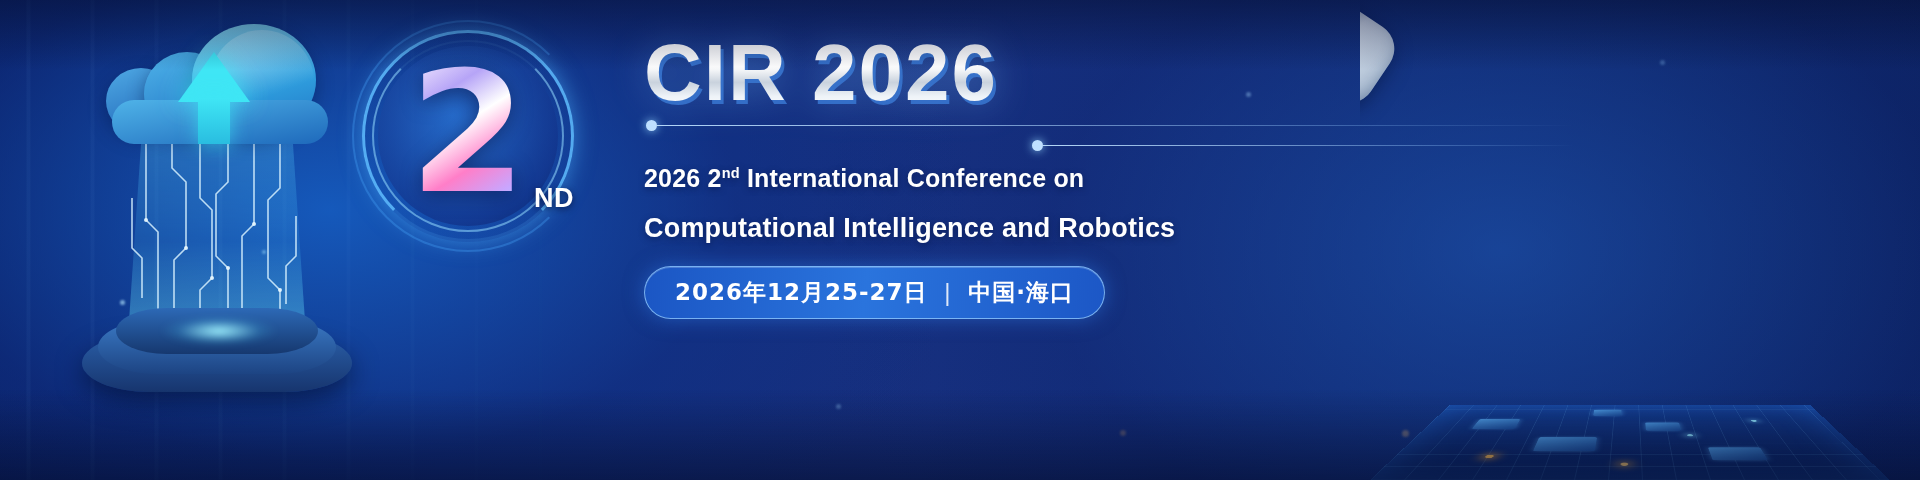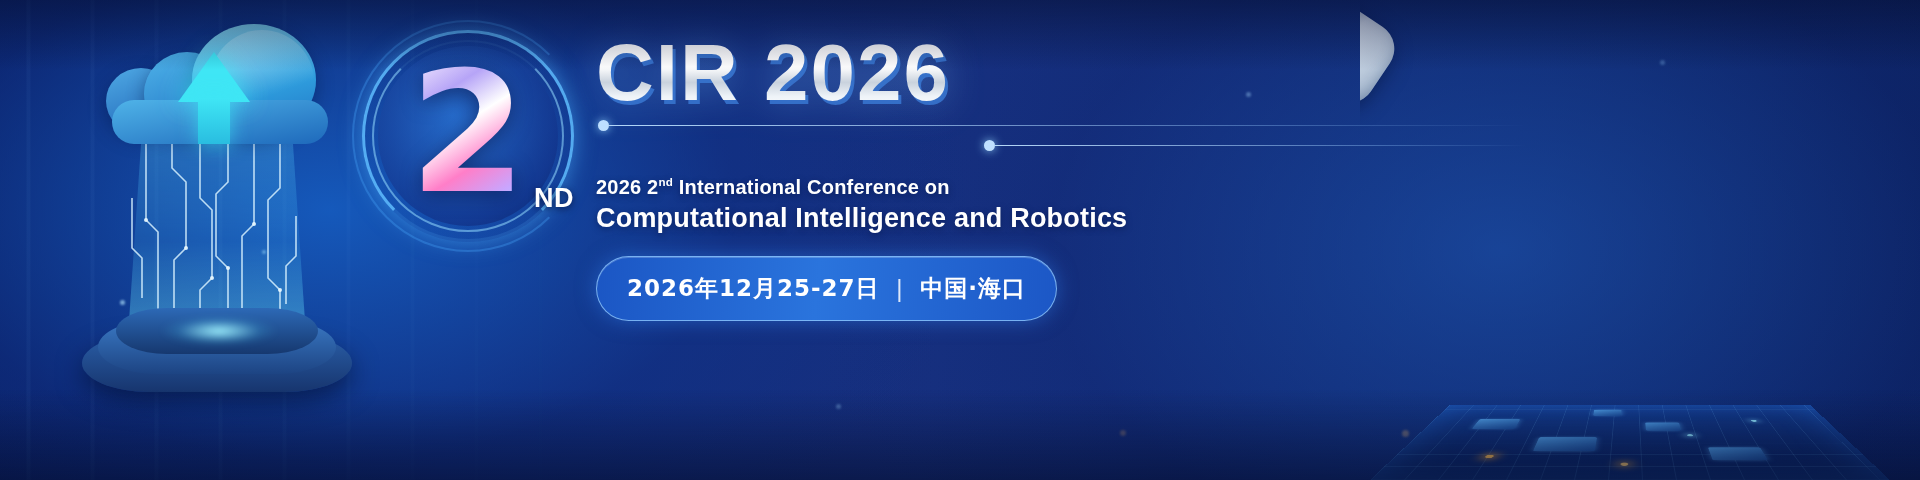--- a/index.html
+++ b/index.html
@@ -74,45 +74,45 @@
   .two-glyph{position:absolute;left:0;right:0;top:50%;transform:translateY(-52%);
     text-align:center;font-size:168px;font-weight:700;line-height:1;
     font-family:"DejaVu Sans","Liberation Sans",sans-serif;
     background:linear-gradient(148deg,#d9ccff 0%,#f3e9ff 16%,#b6a4f7 32%,#ffffff 46%,#ff7ec8 62%,#c8a6ff 76%,#9ad9ff 88%,#7ef0d8 100%);
     -webkit-background-clip:text;background-clip:text;color:transparent;
     filter:drop-shadow(0 4px 10px rgba(10,20,70,.55));}
   .emblem .nd{position:absolute;right:6px;bottom:34px;color:#fff;font-weight:700;font-size:27px;letter-spacing:.5px;
     text-shadow:0 2px 6px rgba(6,18,60,.8);}
 
   
-  .text-block{position:absolute;left:596px;top:34px;width:930px;}
+  .text-block{position:absolute;left:644px;top:34px;width:930px;}
   .cir-title{font-size:80px;font-weight:700;line-height:.98;letter-spacing:2px;margin:0 0 4px 0;
     background:linear-gradient(180deg,#ffffff 0%,#ffffff 42%,#c9d2dd 62%,#eef3f8 80%,#ffffff 100%);
     -webkit-background-clip:text;background-clip:text;color:transparent;
     filter:drop-shadow(3px 4px 0 rgba(58,120,210,.85)) drop-shadow(0 0 18px rgba(120,190,255,.35));}
 
   .divider{display:flex;align-items:center;height:14px;margin:6px 0 2px 2px;}
   .divider .dot{width:11px;height:11px;border-radius:50%;background:#bfe0ff;
     box-shadow:0 0 10px rgba(150,215,255,.9);flex:0 0 auto;}
   .divider .rule{height:1px;flex:1 1 auto;
     background:linear-gradient(90deg,rgba(190,225,255,.95),rgba(150,200,255,.35) 72%,rgba(150,200,255,0));}
   .divider.lower .dot{margin-left:386px;}
 
   .cn-title{font-size:49px;font-weight:700;letter-spacing:2px;line-height:1.18;margin:2px 0 4px 0;color:#ffffff;
     font-family:"DejaVu Sans","Liberation Sans",sans-serif;
     text-shadow:0 3px 0 rgba(40,95,185,.55),0 0 16px rgba(110,180,255,.30);}
   .cn-title .hl{color:#ffe62e;text-shadow:0 3px 0 rgba(120,95,10,.35),0 0 16px rgba(255,220,60,.30);}
 
   .en-line{color:#ffffff;font-weight:700;letter-spacing:.2px;text-shadow:0 2px 6px rgba(6,20,66,.55);}
-  .en-1{font-size:20px;margin-top:24px;}
-  .en-2{font-size:27px;margin-top:4px;}
+  .en-1{font-size:25px;margin-top:12px;}
+  .en-2{font-size:27px;margin-top:20px;}
   .en-1 sup{font-size:.58em;vertical-align:super;line-height:0;}
 
   .date-pill{display:inline-flex;align-items:center;gap:16px;margin-top:22px;
-    padding:16px 30px;border-radius:999px;color:#ffffff;font-size:23px;font-weight:700;letter-spacing:1px;
+    padding:10px 30px;border-radius:999px;color:#ffffff;font-size:23px;font-weight:700;letter-spacing:1px;
     font-family:"DejaVu Sans","Liberation Sans",sans-serif;
     background:linear-gradient(96deg,#1b56c4 0%,#2a74dd 48%,#1c57c6 100%);
     border:1px solid rgba(150,205,255,.75);
     box-shadow:0 0 20px rgba(45,120,230,.55), inset 0 1px 0 rgba(255,255,255,.22);}
   .date-pill .sep{opacity:.85;font-weight:400;}
 
   
   .robot-zone{position:absolute;right:0;top:0;width:560px;height:480px;overflow:hidden;}
   .pcb{position:absolute;right:30px;bottom:0;width:520px;height:230px;
     transform:perspective(460px) rotateX(62deg);transform-origin:bottom center;

